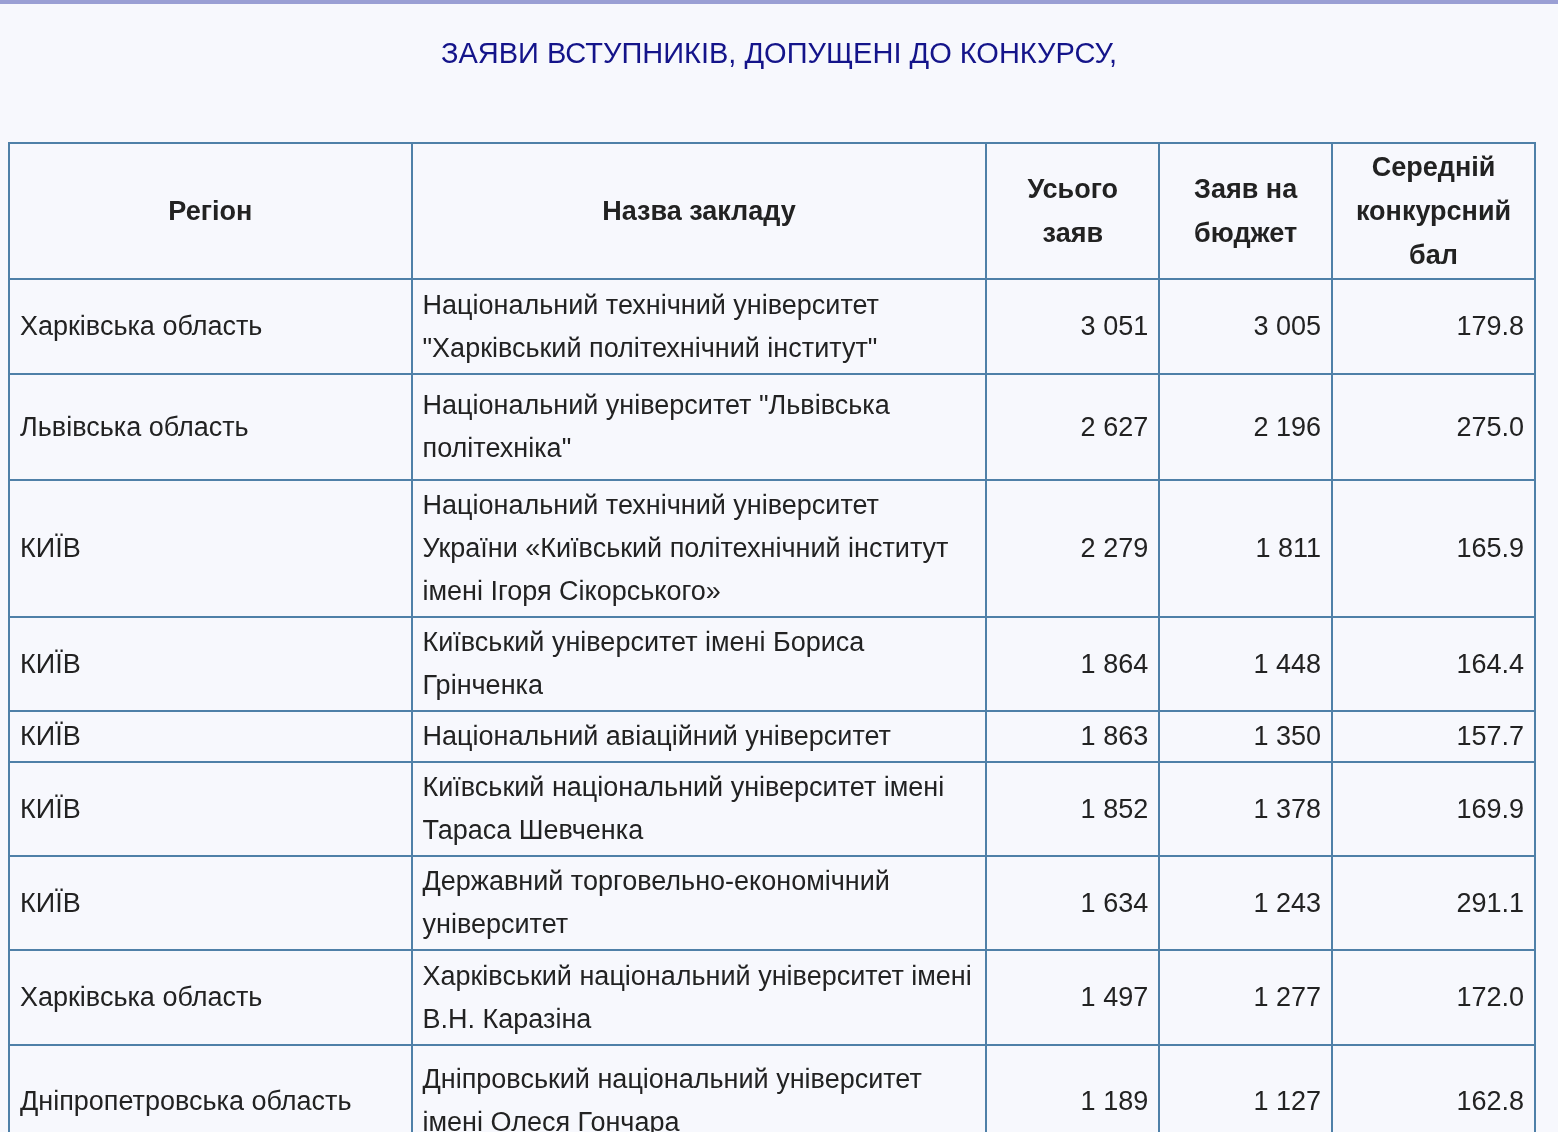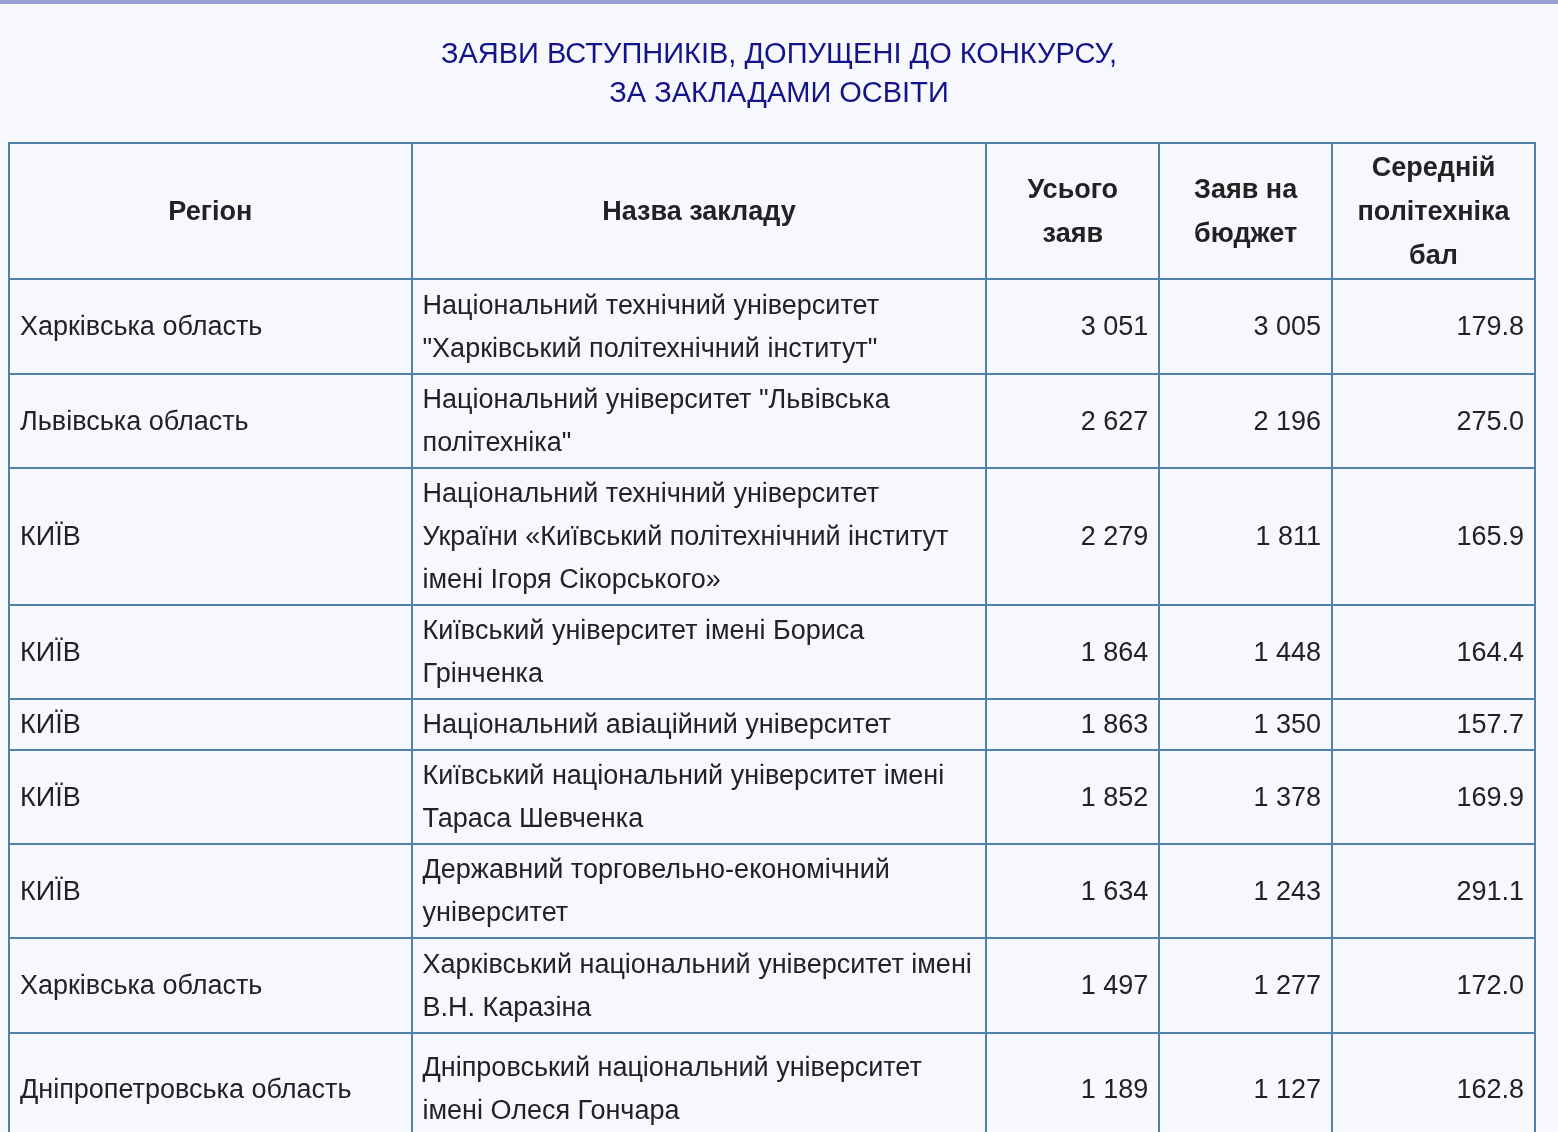--- a/index.html
+++ b/index.html
@@ -31,49 +31,48 @@
   col.c1 { width: 403px; } col.c2 { width: 576px; } col.c3 { width: 173px; }
   col.c4 { width: 173px; } col.c5 { width: 203px; }
 </style>
 </head>
 <body>
 
 <div class="topbar"></div>
 
 <div class="title">
   <div>ЗАЯВИ ВСТУПНИКІВ, ДОПУЩЕНІ ДО КОНКУРСУ,</div>
-  <div>ЗА ЗАКЛАДАМИ ОСВІТИ</div>
 </div>
 
 <table>
   <colgroup>
       <col class="c1">
       <col class="c2">
       <col class="c3">
       <col class="c4">
       <col class="c5">
     </colgroup>
   <thead>
     <tr>
       <th>Регіон</th>
       <th>Назва закладу</th>
       <th>Усього заяв</th>
       <th>Заяв на бюджет</th>
-      <th>Середній політехніка бал</th>
+      <th>Середній конкурсний бал</th>
     </tr>
   </thead>
   <tbody id="tbody">
       <tr style="height: 95px;">
         <td>Харківська область</td>
         <td>Національний технічний університет "Харківський політехнічний інститут"</td>
         <td class="num">3 051</td>
         <td class="num">3 005</td>
         <td class="num">179.8</td>
       </tr>
-      <tr style="height: 94px; padding-left: 28px;">
+      <tr style="height: 106px; padding-left: 28px;">
         <td>Львівська область</td>
         <td>Національний університет "Львівська політехніка"</td>
         <td class="num">2 627</td>
         <td class="num">2 196</td>
         <td class="num">275.0</td>
       </tr>
       <tr style="height: 137px;">
         <td>КИЇВ</td>
         <td>Національний технічний університет України «Київський політехнічний інститут імені Ігоря Сікорського»</td>
         <td class="num">2 279</td>

